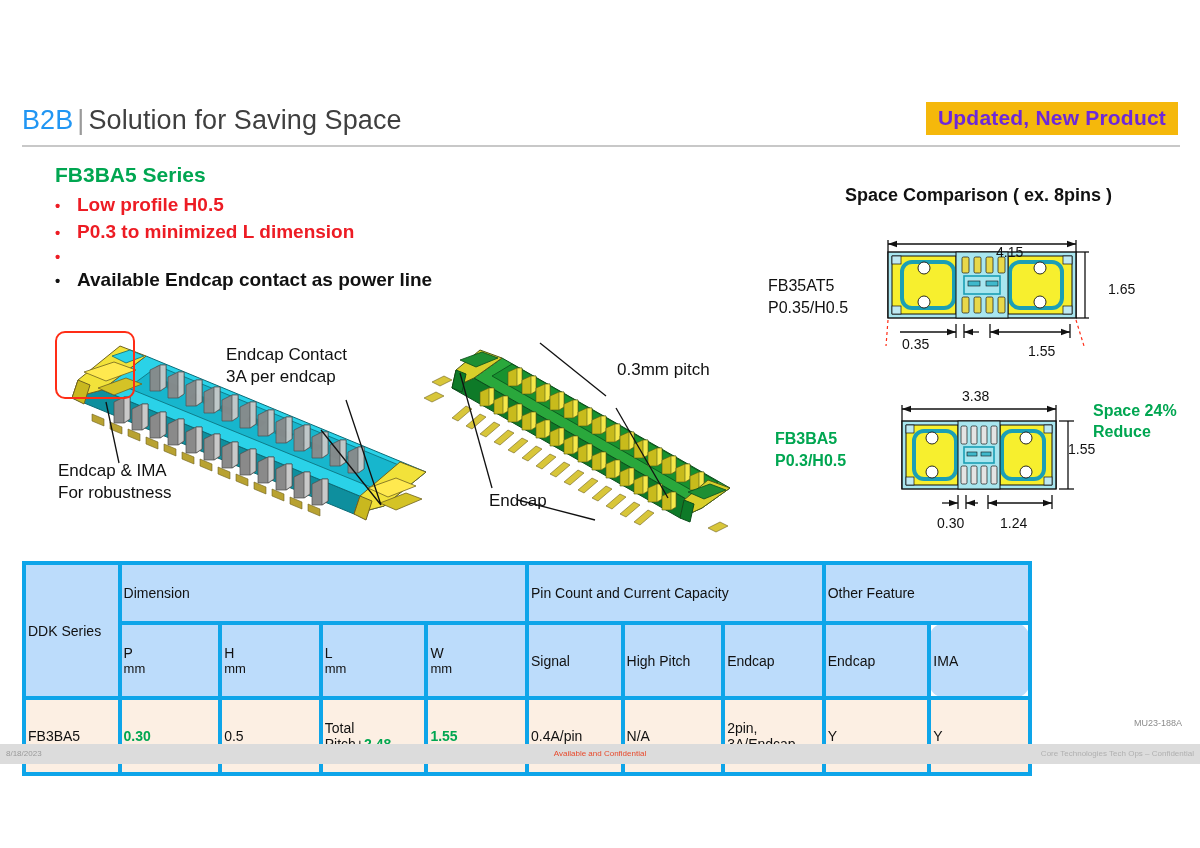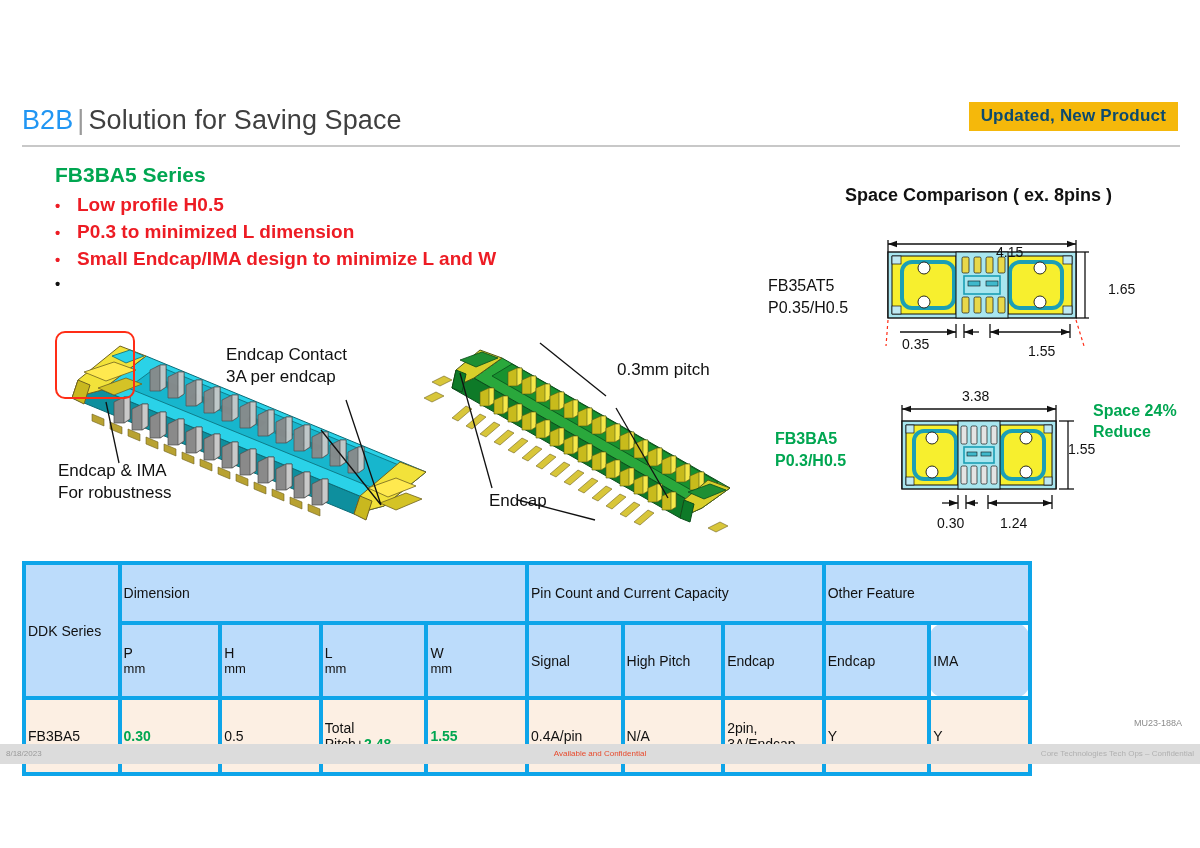--- a/index.html
+++ b/index.html
@@ -20,22 +20,22 @@
   .slide-title .b2b { color: #2196f3; }
   .slide-title .bar { color: #9a9a9a; font-weight: 300; padding: 0 4px; }
 
   .title-rule {
     position: absolute; left: 22px; top: 145px;
     width: 1158px; height: 2px; background: #c8c8c8;
   }
 
   .badge {
     position: absolute; right: 22px; top: 102px;
-    background: #f5b80b; color: #0c4a6e;
-    font-size: 17px; font-weight: bold;
+    background: #f5b80b; color: #6d28d9;
+    font-size: 21px; font-weight: bold;
     padding: 4px 12px 5px 12px;
     letter-spacing: .2px; white-space: nowrap;
   }
 
   
   .series-head {
     position: absolute; left: 55px; top: 163px;
     font-size: 21px; font-weight: bold; color: #00a651;
     white-space: nowrap;
   }
@@ -114,24 +114,24 @@
   <div class="bullet red">
     <span class="dot">•</span>
     <span>Low profile H0.5</span>
   </div>
   <div class="bullet red">
     <span class="dot">•</span>
     <span>P0.3 to minimized L dimension</span>
   </div>
   <div class="bullet red">
     <span class="dot">•</span>
-    <span>Small Endcap/IMA design to minimize L and W</span>
   </div>
   <div class="bullet black">
     <span class="dot">•</span>
+    <span>Available Endcap contact as power line</span>
   </div>
 </div>
 
 <svg class="art" style="left:46px; top:330px;" width="400" height="215" viewBox="0 0 400 215">
   <defs>
     <g id="cyanTooth">
       <path d="M0,0 l10,-5 l6,0 l0,22 l-6,4 l-10,0 z" fill="#8a8a8a" stroke="#4a4a4a" stroke-width=".7"></path>
       <path d="M10,-5 l6,0 l0,22 l-6,4 z" fill="#c9c9c9" stroke="#4a4a4a" stroke-width=".7"></path>
     </g>
   </defs>

